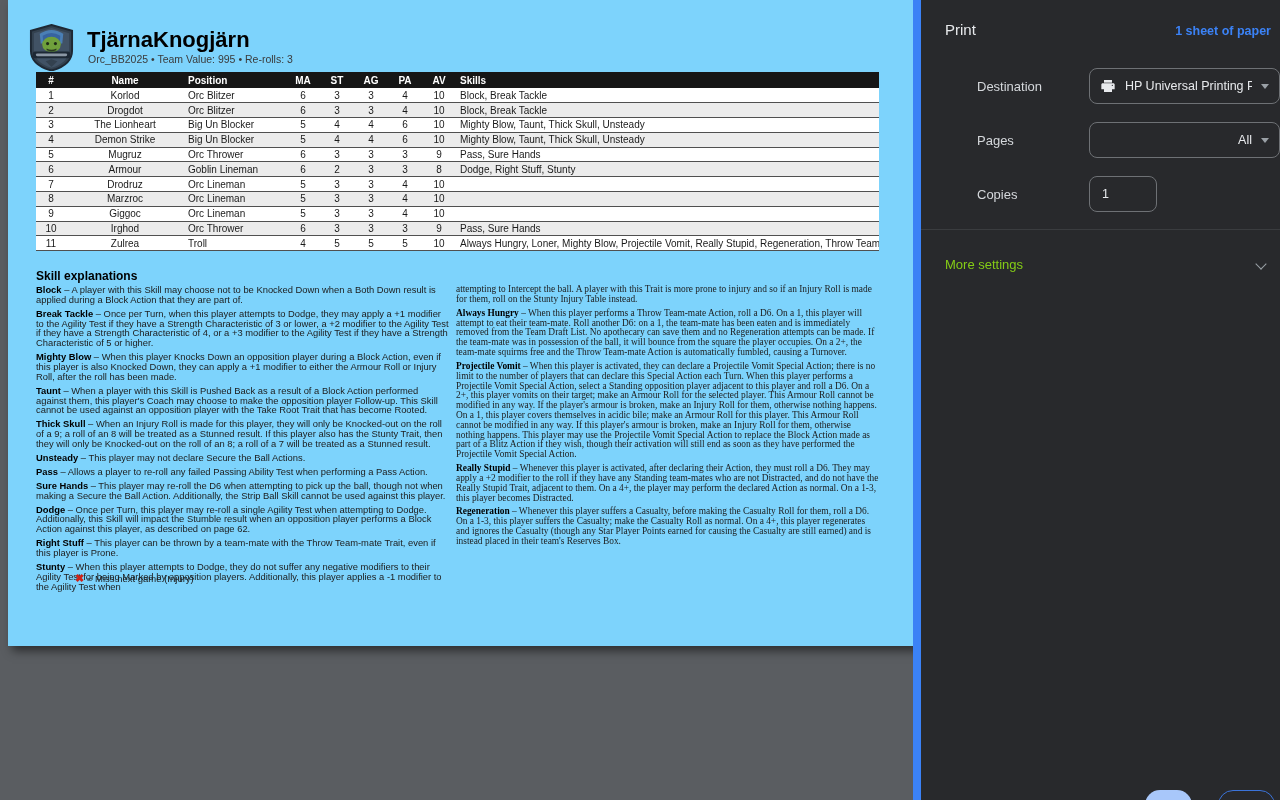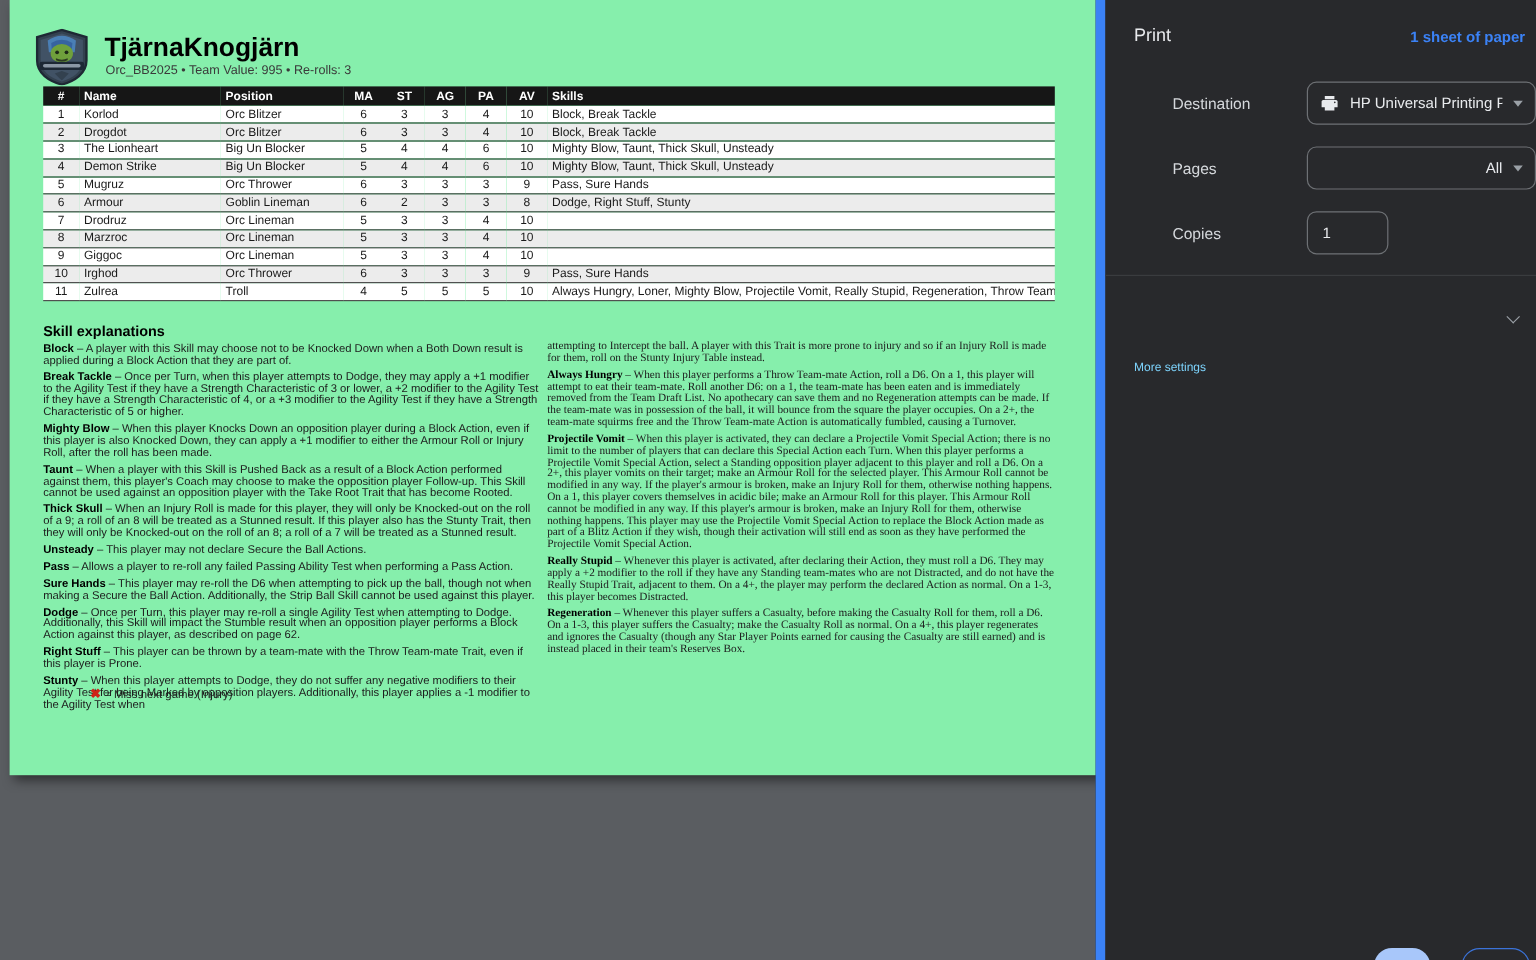--- a/index.html
+++ b/index.html
@@ -1,36 +1,36 @@
 <!DOCTYPE html>
 <html><head>
 <meta charset="utf-8">
 <style>
   * { margin:0; padding:0; box-sizing:border-box; }
   html,body { width:1280px; height:800px; overflow:hidden; background:#2a2b2e;
               font-family:"Liberation Sans", sans-serif; }
 
   
   .preview-area { position:absolute; left:0; top:0; width:913px; height:800px; background:#5a5d61; }
-  .page { position:absolute; left:8px; top:0; width:1068px; height:646px; background:#86efac;
+  .page { position:absolute; left:8px; top:0; width:1068px; height:646px; background:#7dd3fc;
           box-shadow:4px 5px 9px rgba(0,0,0,0.5); }
 
   .logo { position:absolute; left:20px; top:24px; width:47px; height:47px; }
   .team-title { position:absolute; left:79px; top:27px; font-size:22px; font-weight:bold; color:#000; }
   .team-sub   { position:absolute; left:80px; top:53px; font-size:10.5px; color:#3a3a3a; }
 
   .roster { position:absolute; left:28px; top:72px; width:843px; border-collapse:collapse;
             font-size:10px; color:#1a1a1a; table-layout:fixed; }
   .roster th { background:#161616; color:#fff; font-weight:bold; height:16px; padding:0 4px;
                text-align:center; font-size:10px; }
   .roster td { height:14.8px; padding:0 4px; border-bottom:1px solid #505050; background:#fff;
                white-space:nowrap; overflow:hidden; }
   .roster tbody tr:nth-child(even) td { background:#ececec; }
   .roster .c0 { width:30px;  text-align:center; }
-  .roster .c1 { width:118px; text-align:left; }
+  .roster .c1 { width:118px; text-align:center; }
   .roster .c2 { width:102px; text-align:left; }
   .roster .c3, .roster .c4, .roster .c5, .roster .c6, .roster .c7 { width:34px; text-align:center; }
   .roster .c8 { text-align:left; }
 
   .skills-title { position:absolute; left:28px; top:269px; font-size:12px; font-weight:bold; color:#000; }
   .skill-col { position:absolute; top:285px; font-size:9.4px; line-height:9.8px; color:#1c1c1c;
                text-align:left; }
   .skill-col.left  { left:28px;  width:414px; }
   .skill-col.right { left:448px; width:423px;font-family:Liberation Serif, serif; }
   .skill-col .para { margin-bottom:4.2px; }
@@ -58,21 +58,21 @@
   .dd-text { flex:1; white-space:nowrap; overflow:hidden; }
   .caret { width:0; height:0; border-left:4px solid transparent; border-right:4px solid transparent;
            border-top:5px solid #9aa0a6; flex:none; }
   .printer-ic { width:16px; height:16px; flex:none; }
 
   .copies-input { position:absolute; left:168px; top:176px; width:68px; height:36px;
                   border:1px solid #6e7175; border-radius:8px; background:#28292c; color:#e8eaed;
                   font-size:12.5px; padding:0 12px; font-family:"Liberation Sans", sans-serif; }
 
   .divider { position:absolute; left:0; top:229px; width:100%; height:1px; background:#3a3c3f; }
-  .more-settings { position:absolute; left:24px; top:257px; font-size:10px; color:#7dd3fc; cursor:pointer;margin-top:44px; }
+  .more-settings { position:absolute; left:24px; top:257px; font-size:13px; color:#84cc16; cursor:pointer; }
   .chevron { position:absolute; right:15px; top:260px; width:8px; height:8px;
              border-right:1.8px solid #9aa0a6; border-bottom:1.8px solid #9aa0a6;
              transform:rotate(45deg); cursor:pointer; }
 
   .btn-print  { position:absolute; left:224px; top:790px; width:47px; height:30px; border-radius:15px;
                 background:#a8c7fa; border:none; cursor:pointer; }
   .btn-cancel { position:absolute; left:297px; top:790px; width:57px; height:30px; border-radius:15px;
                 background:transparent; border:1.5px solid #3b73d9; cursor:pointer; }
 </style>
 </head>

